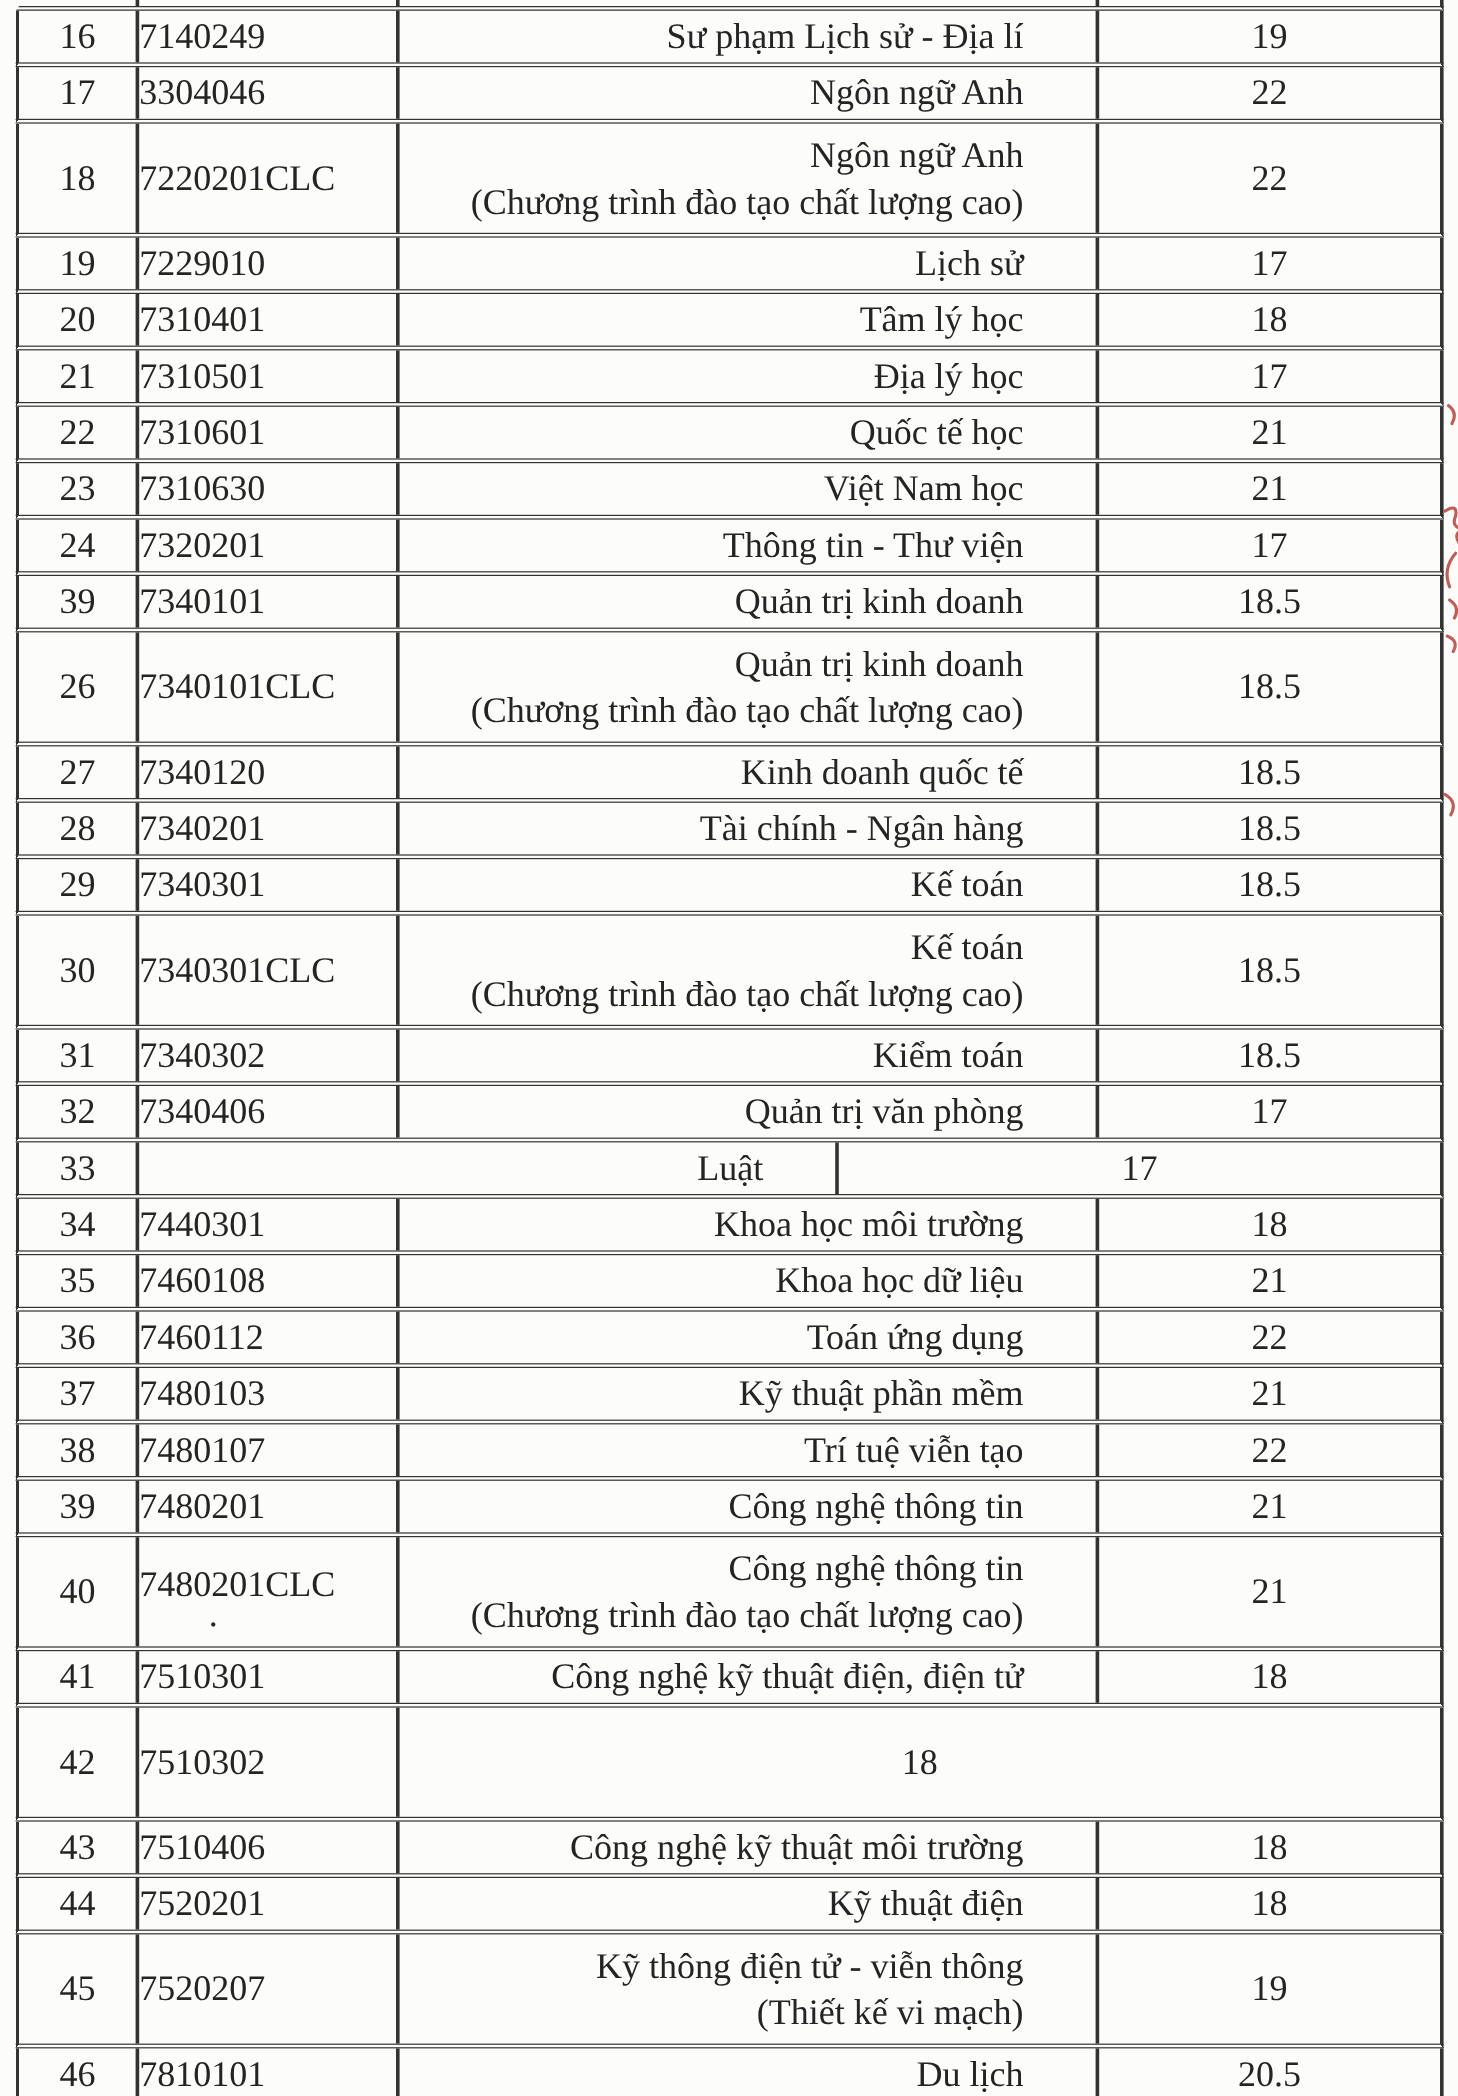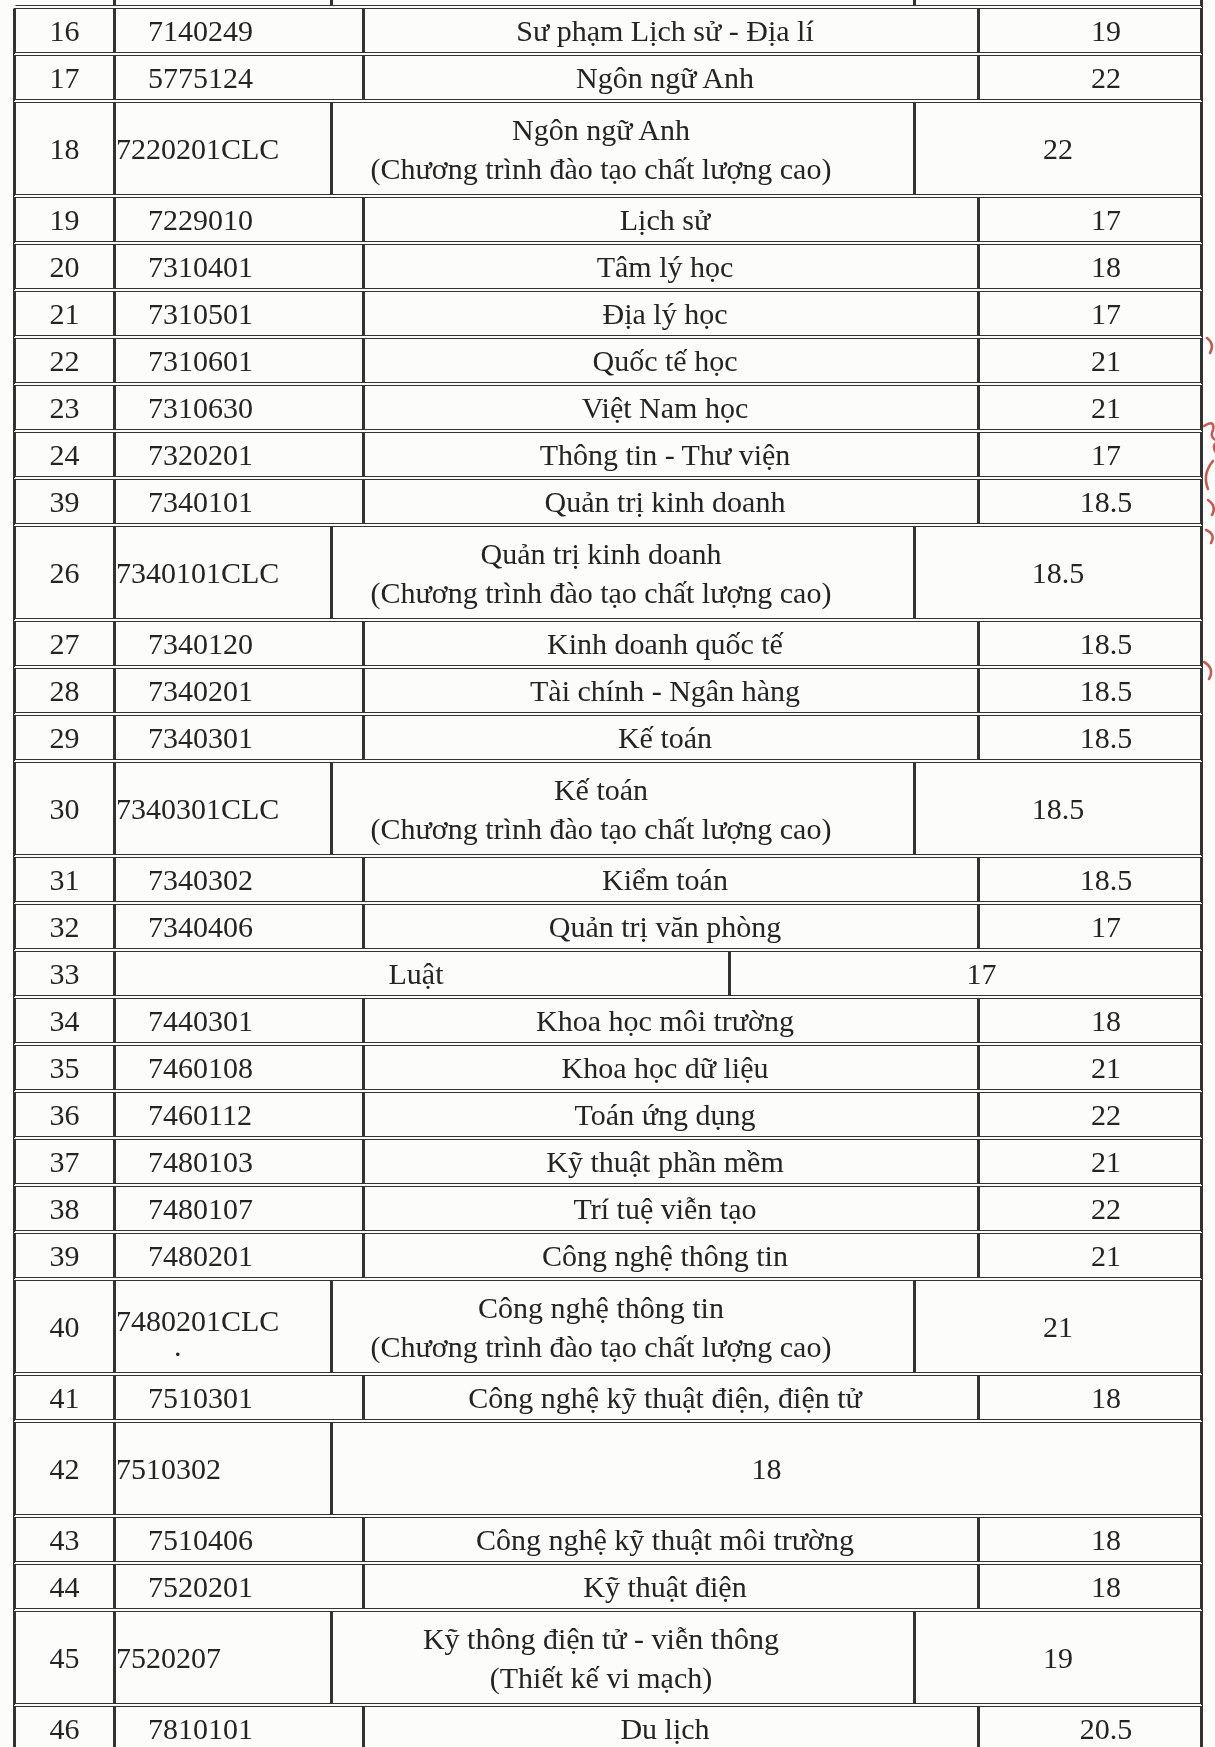--- a/index.html
+++ b/index.html
@@ -11,30 +11,30 @@
     color:#222;
   }
   .table{position:absolute;left:13px;top:0;width:1190px;}
   .row{
     display:flex;box-sizing:border-box;
     border-bottom:4px double #333;
     border-left:3px solid #333;
     border-right:3px solid #333;
     background:transparent;
   }
-  .row.single{height:47px;gap:32px;}
+  .row.single{height:47px;}
   .row.tall{height:95px;}
   .row.stub{height:9px;border-left-color:transparent;}
   .cell{
     box-sizing:border-box;display:flex;flex-direction:column;justify-content:center;
     font-size:30px;line-height:36px;color:#242424;
   }
   .c-stt{width:100px;border-right:3px solid #333;align-items:center;}
   .c-code{width:217px;border-right:3px solid #333;align-items:flex-start;}
-  .c-name{width:583px;border-right:3px solid #333;align-items:center;padding:2px 60px 2px 16px;}
+  .c-name{width:583px;border-right:3px solid #333;align-items:flex-end;padding:2px 60px 2px 16px;}
   .c-score{flex:1;align-items:center;}
   .tall .cell{line-height:39px;}
   .name-note{}
   .code-dot{font-size:30px;line-height:12px;align-self:flex-start;padding-left:58px;}
   .red-marks{position:absolute;left:1196px;top:330px;width:19px;height:430px;overflow:hidden;opacity:.8;}
 </style>
 </head>
 <body>
 
 <div class="page" style="background: rgb(252, 252, 250);">
@@ -54,21 +54,21 @@
           <div>7140249</div>
         </div>
         <div class="cell c-name">
           <div>Sư phạm Lịch sử - Địa lí</div>
         </div>
         <div class="cell c-score">19</div>
       </div>
       <div class="row single">
         <div class="cell c-stt">17</div>
         <div class="cell c-code">
-          <div>5775124</div>
+          <div>3304046</div>
         </div>
         <div class="cell c-name">
           <div>Ngôn ngữ Anh</div>
         </div>
         <div class="cell c-score">22</div>
       </div>
       <div class="row tall">
         <div class="cell c-stt">18</div>
         <div class="cell c-code">
           <div>7220201CLC</div>

